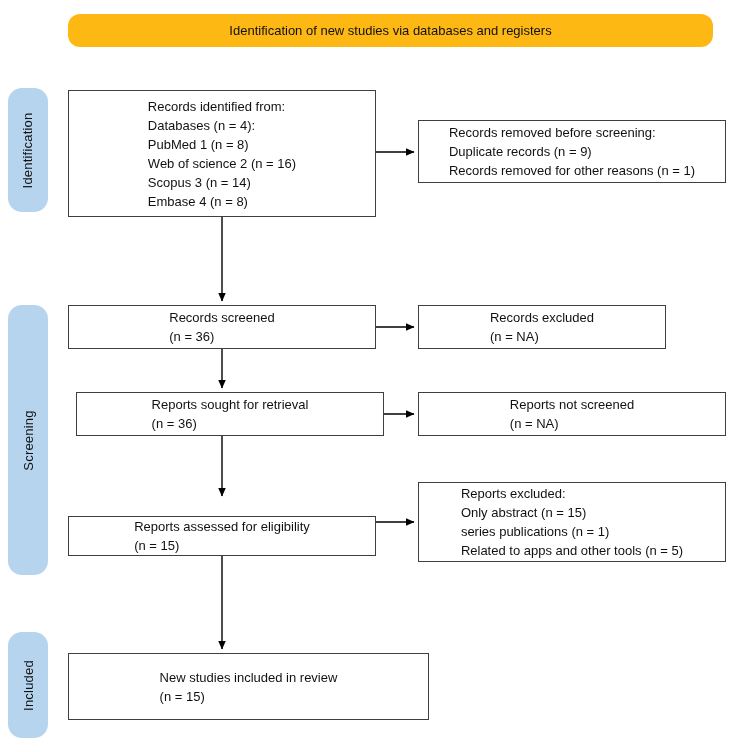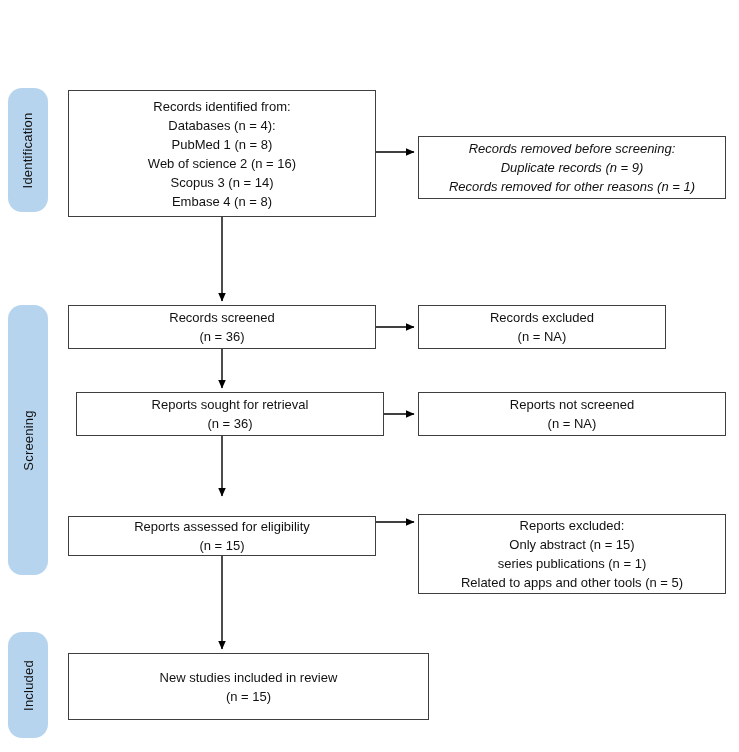--- a/index.html
+++ b/index.html
@@ -36,39 +36,39 @@
     white-space: nowrap;
     font-size: 13px;
     letter-spacing: 0.2px;
   }
   .box {
     position: absolute;
     background: #ffffff;
     border: 1.5px solid var(--box_border, #3f3f3f);
     box-sizing: border-box;
     display: flex; align-items: center; justify-content: center;
-    text-align: center;
     white-space: pre-line;
     font-size: 13px;
     line-height: 19px;
     padding: 16px 6px;
   }
   .arrows {
     position: absolute;
     left: 0; top: 0;
     pointer-events: none;
   }
   .arrows line { stroke: var(--arrow, #000000); stroke-width: 1.4; }
   .arrows marker path { fill: var(--arrow, #000000); }
 </style>
 </head>
 <body>
 
 <div class="canvas">
 
+  <div class="banner">Identification of new studies via databases and registers</div>
 
   <div class="ribbon" style="top:88px; height:124px;">
     <span>Identification</span>
   </div>
   <div class="ribbon" style="top:305px; height:270px;">
     <span>Screening</span>
   </div>
   <div class="ribbon" style="top:632px; height:106px;">
     <span>Included</span>
   </div>
@@ -89,40 +89,40 @@
     <line x1="376" y1="522" x2="414" y2="522" marker-end="url(#ah)"></line>
   </svg>
 
   <div class="box" style="left:68px; top:90px; width:308px; height:127px;">Records identified from:
 Databases (n = 4):
 PubMed 1 (n = 8)
 Web of science 2 (n = 16)
 Scopus 3 (n = 14)
 Embase 4 (n = 8)</div>
 
-  <div class="box" style="left:418px; top:136px; width:308px; height:63px;font-style:italic;">Records removed before screening:
+  <div class="box" style="left:418px; top:120px; width:308px; height:63px;">Records removed before screening:
 Duplicate records (n = 9)
 Records removed for other reasons (n = 1)</div>
 
   <div class="box" style="left:68px; top:305px; width:308px; height:44px;">Records screened
 (n = 36)</div>
 
   <div class="box" style="left:418px; top:305px; width:248px; height:44px;">Records excluded
 (n = NA)</div>
 
   <div class="box" style="left:68px; top:392px; width:308px; height:44px;margin-left:8px;">Reports sought for retrieval
 (n = 36)</div>
 
   <div class="box" style="left:418px; top:392px; width:308px; height:44px;">Reports not screened
 (n = NA)</div>
 
   <div class="box" style="left:68px; top:516px; width:308px; height:40px;">Reports assessed for eligibility
 (n = 15)</div>
 
-  <div class="box" style="left:418px; top:482px; width:308px; height:80px;margin-top:32px;">Reports excluded:
+  <div class="box" style="left:418px; top:482px; width:308px; height:80px;">Reports excluded:
 Only abstract (n = 15)
 series publications (n = 1)
 Related to apps and other tools (n = 5)</div>
 
   <div class="box" style="left:68px; top:653px; width:361px; height:67px;">New studies included in review
 (n = 15)</div>
 
 </div>
 
 </body></html>

